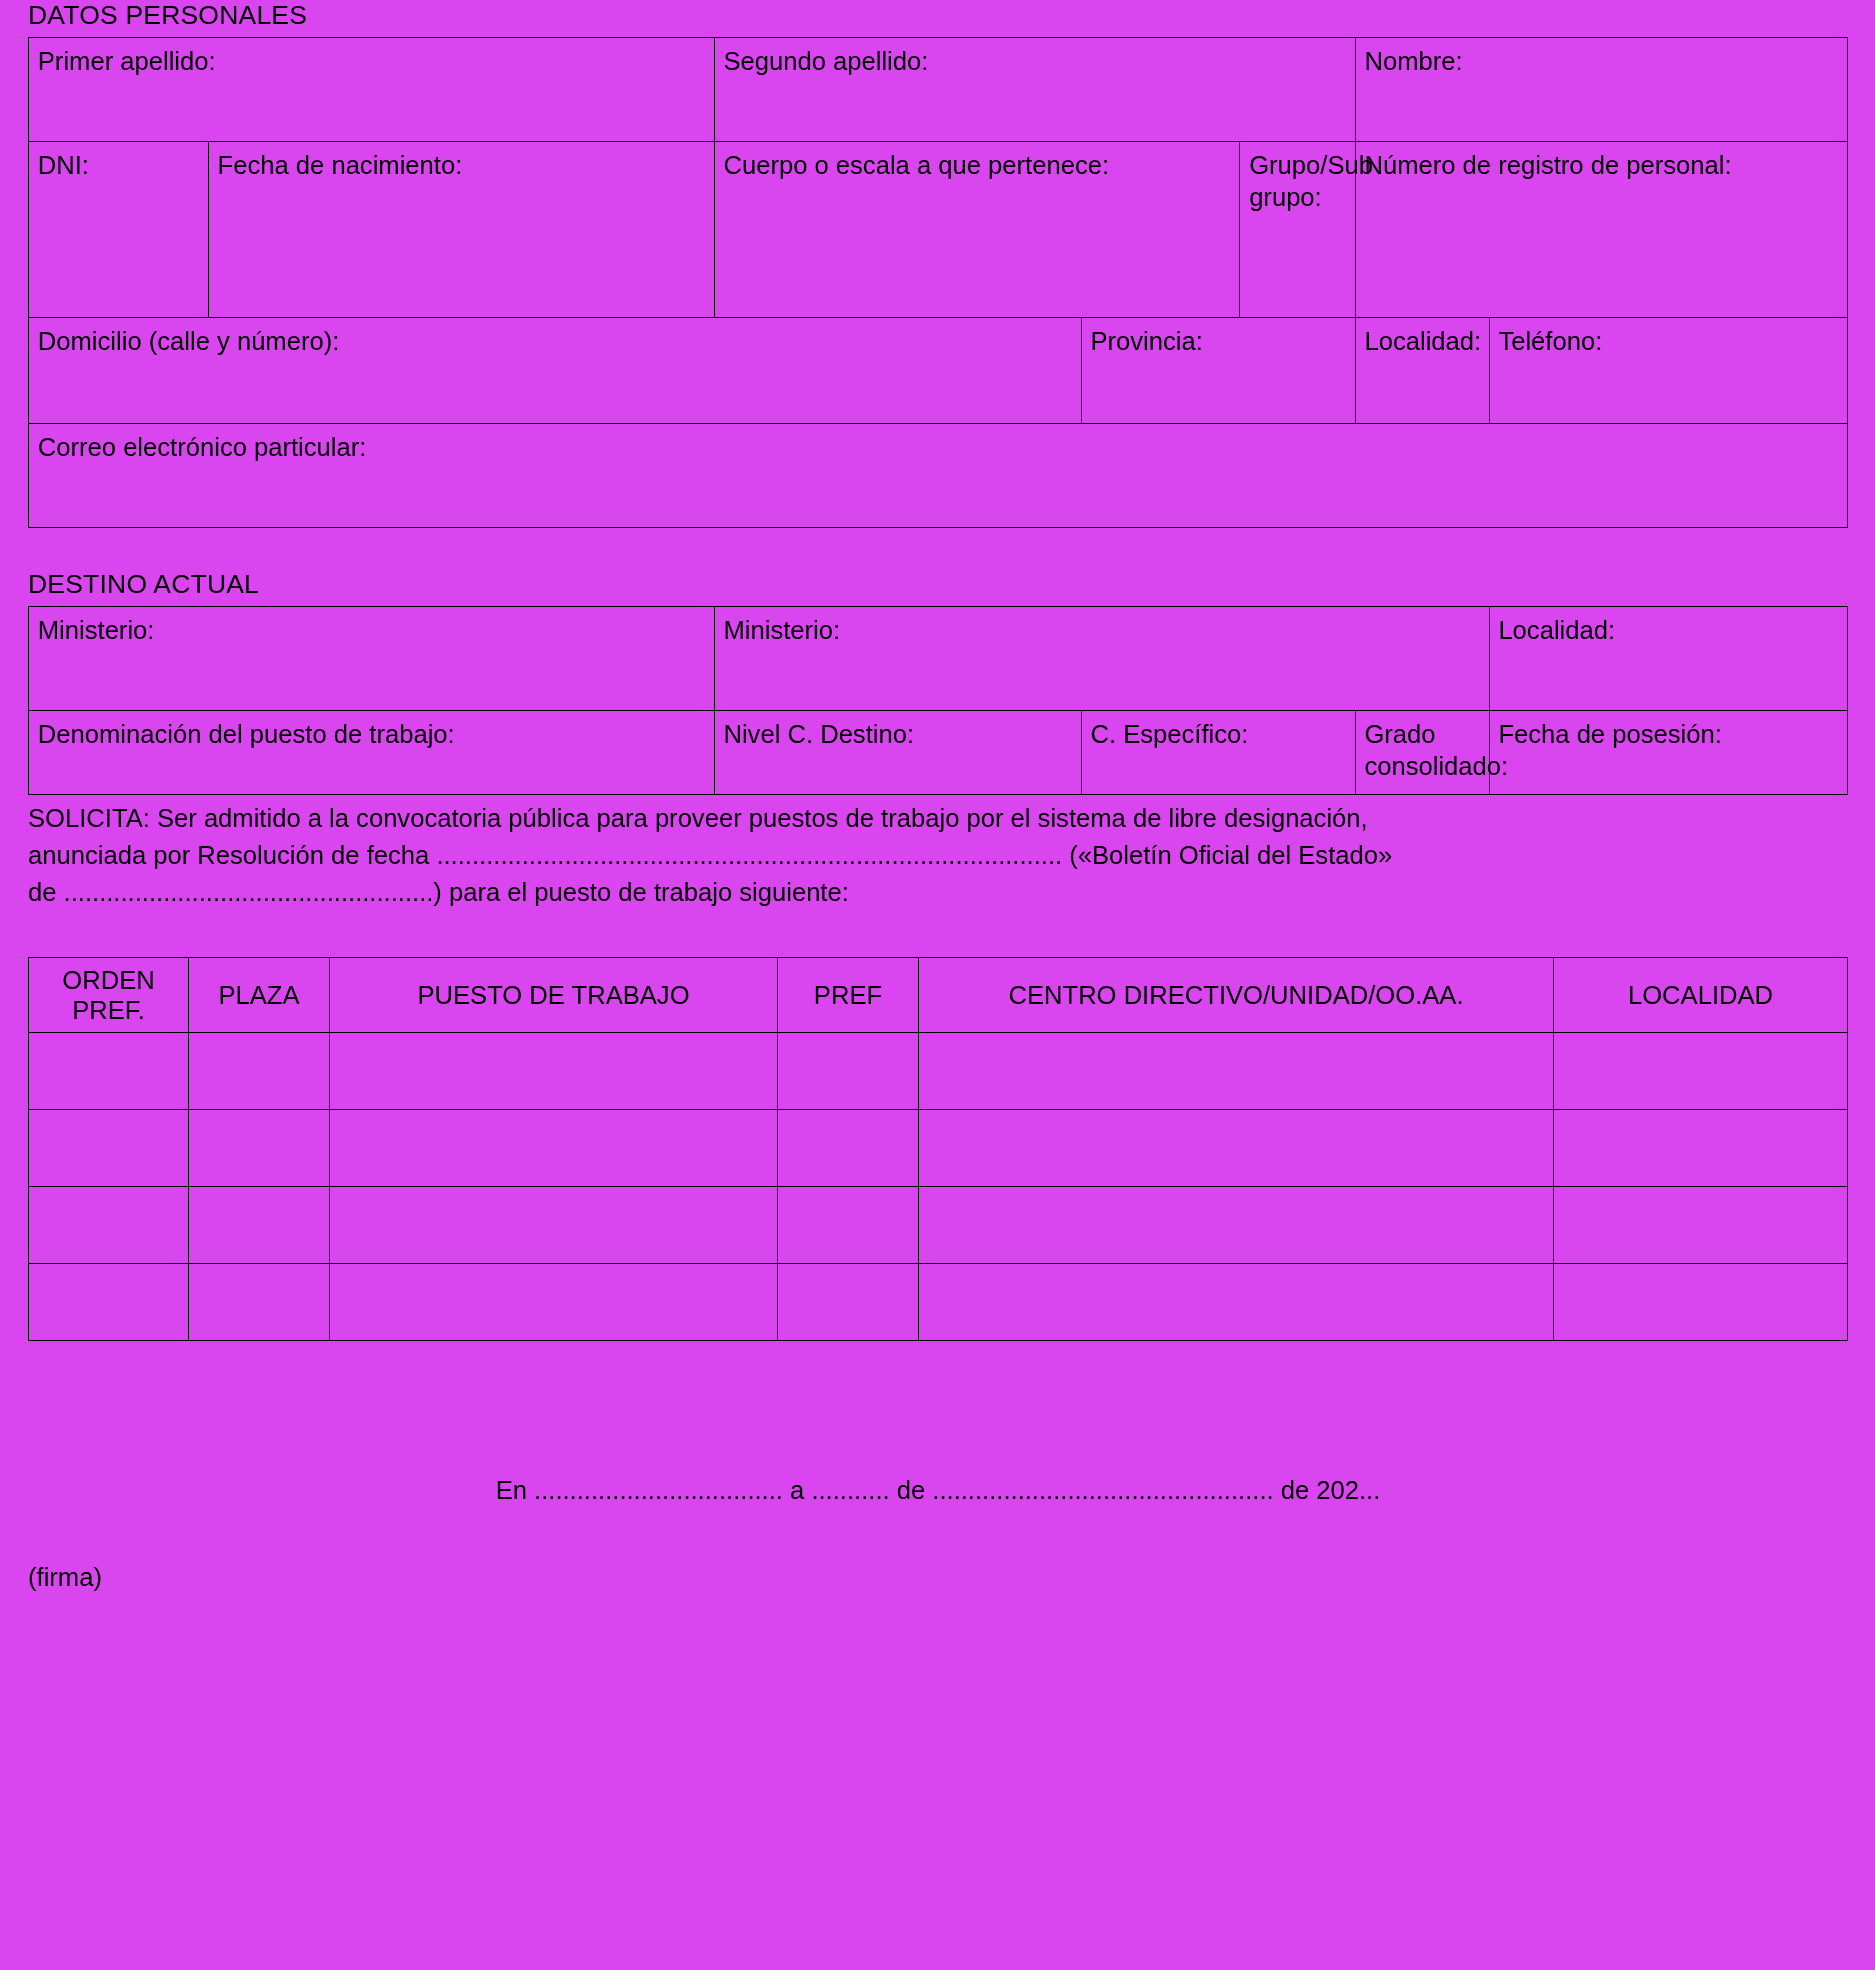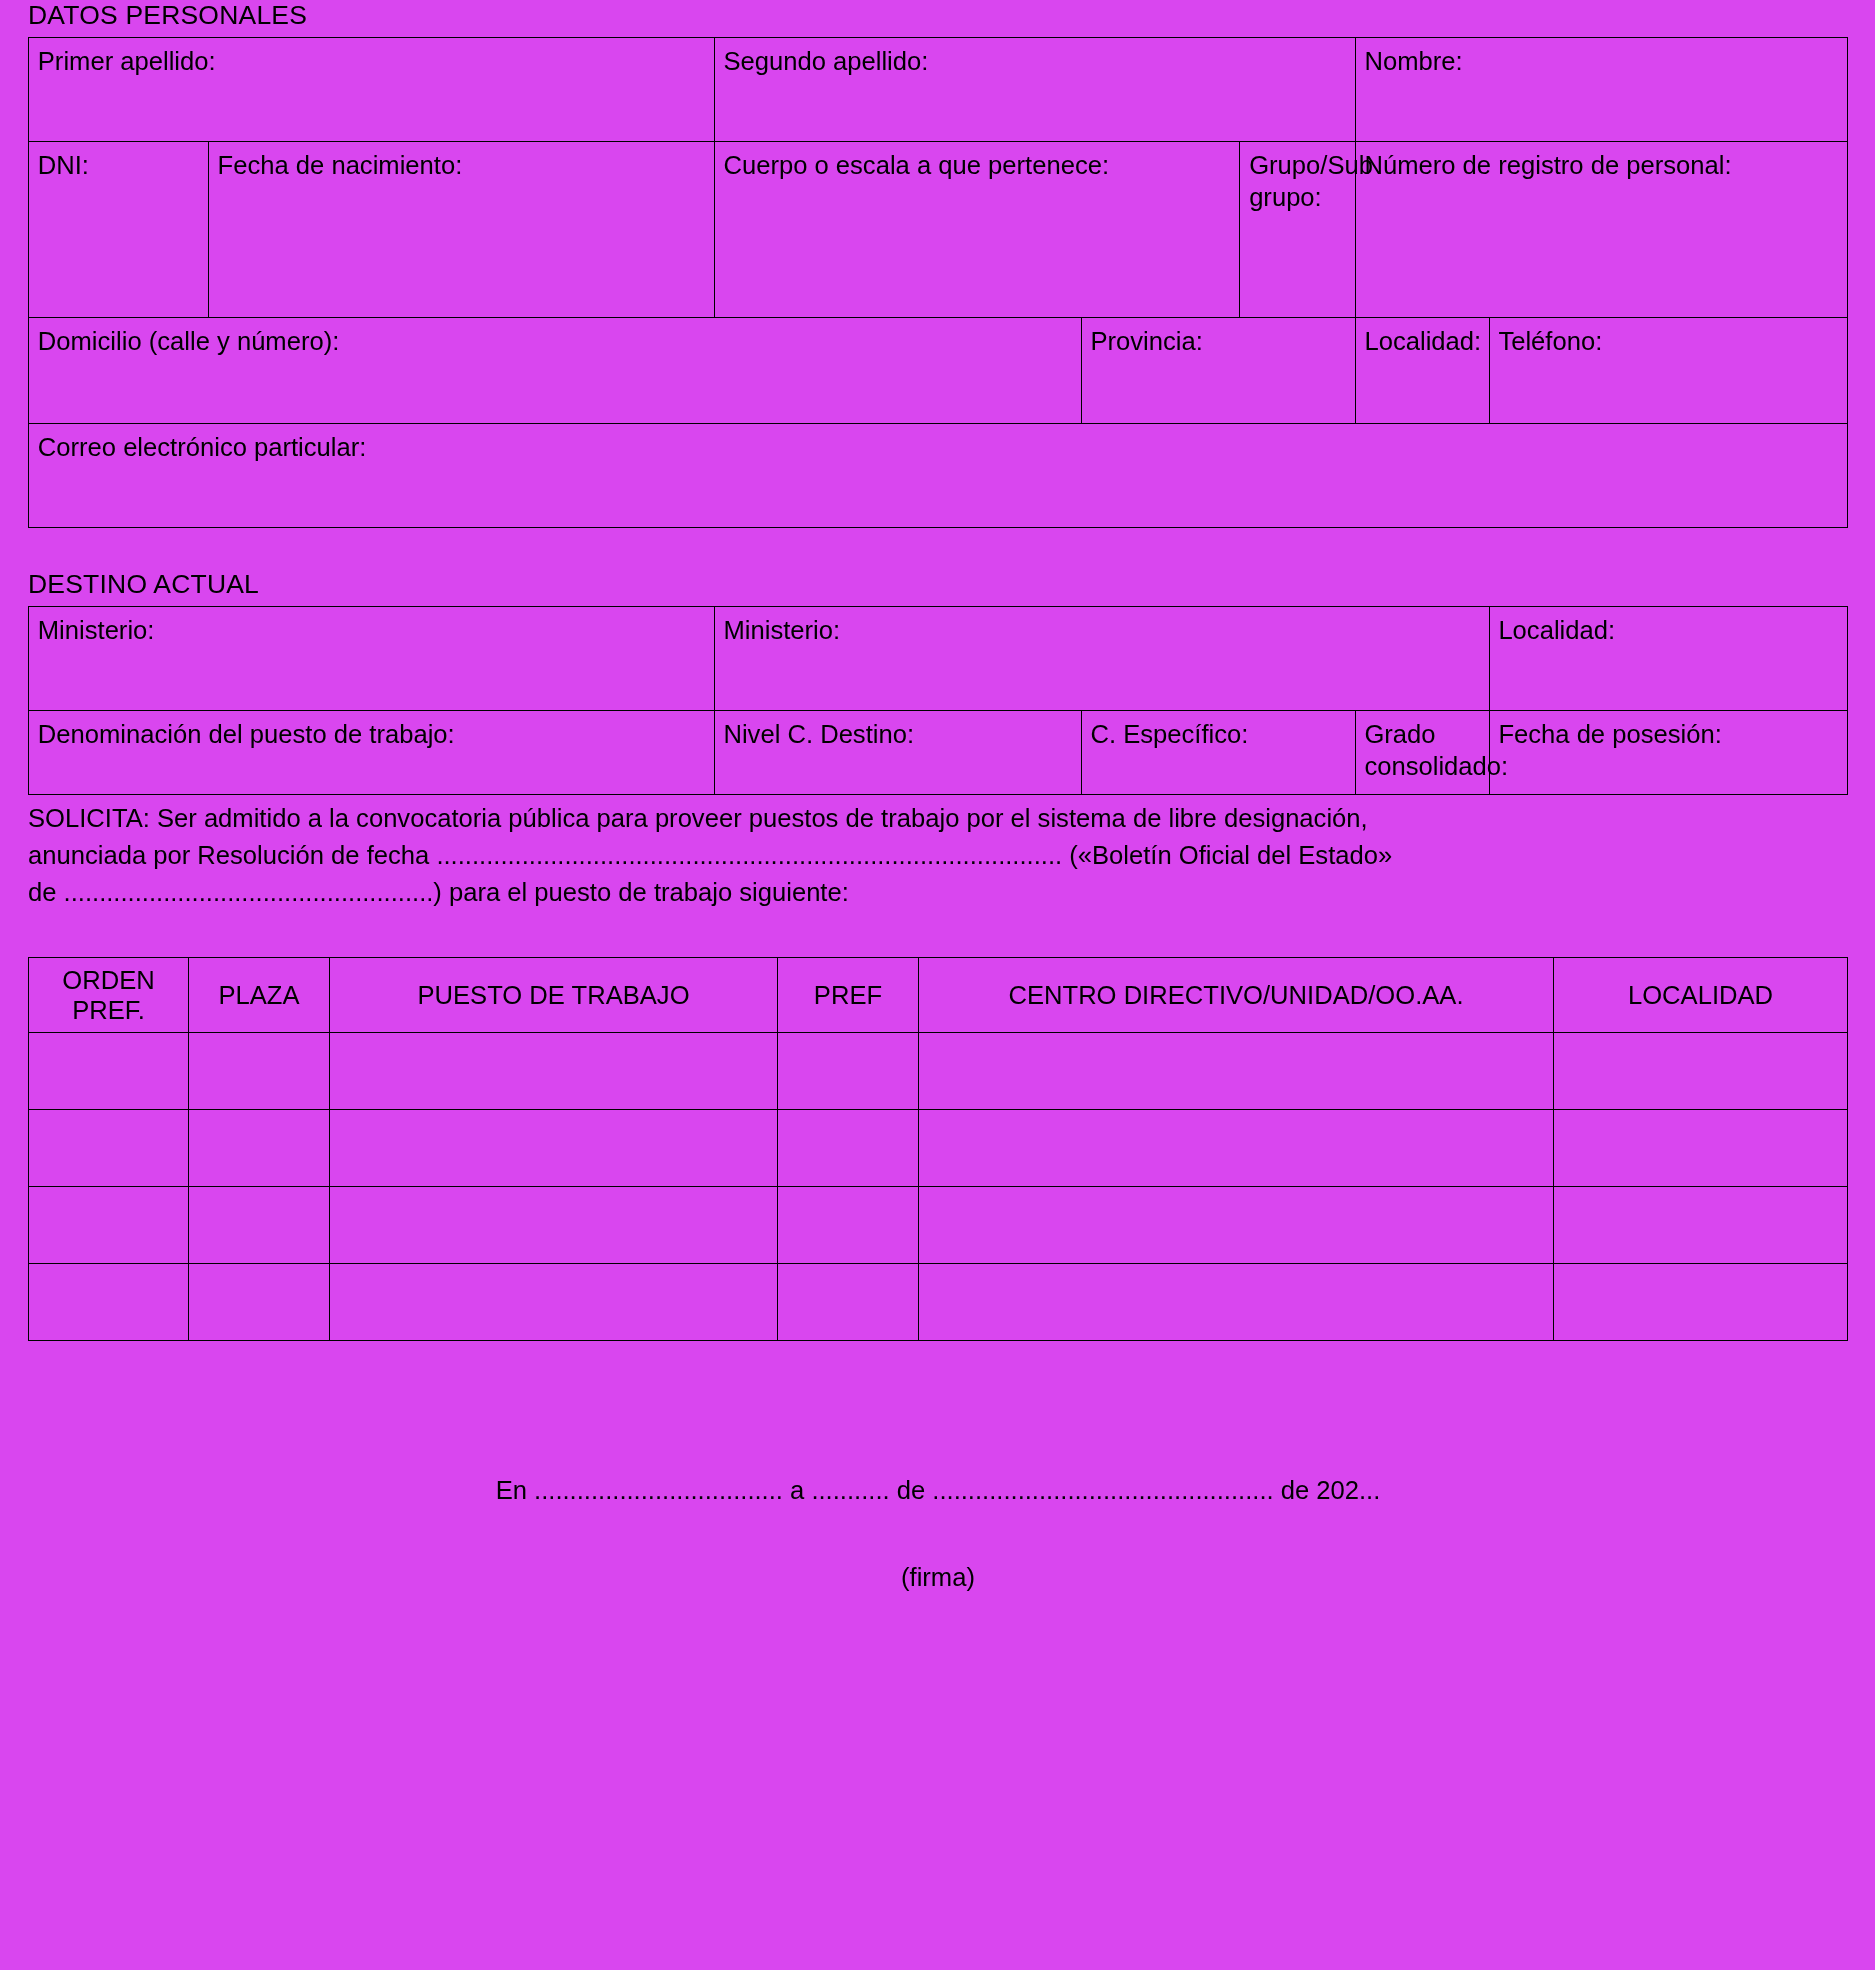--- a/index.html
+++ b/index.html
@@ -91,21 +91,21 @@
 
   
   .footer {
     margin-top: 132px;
     text-align: center;
     font-size: 25.6px;
     line-height: 35px;
   }
   .firma {
     margin-top: 55px;
-    text-align: center;
+    text-align: left;
     font-size: 25.6px;
   }
 </style>
 </head>
 <body>
 
 <div id="page">
 
   <div class="section-heading">DATOS PERSONALES</div>
 

